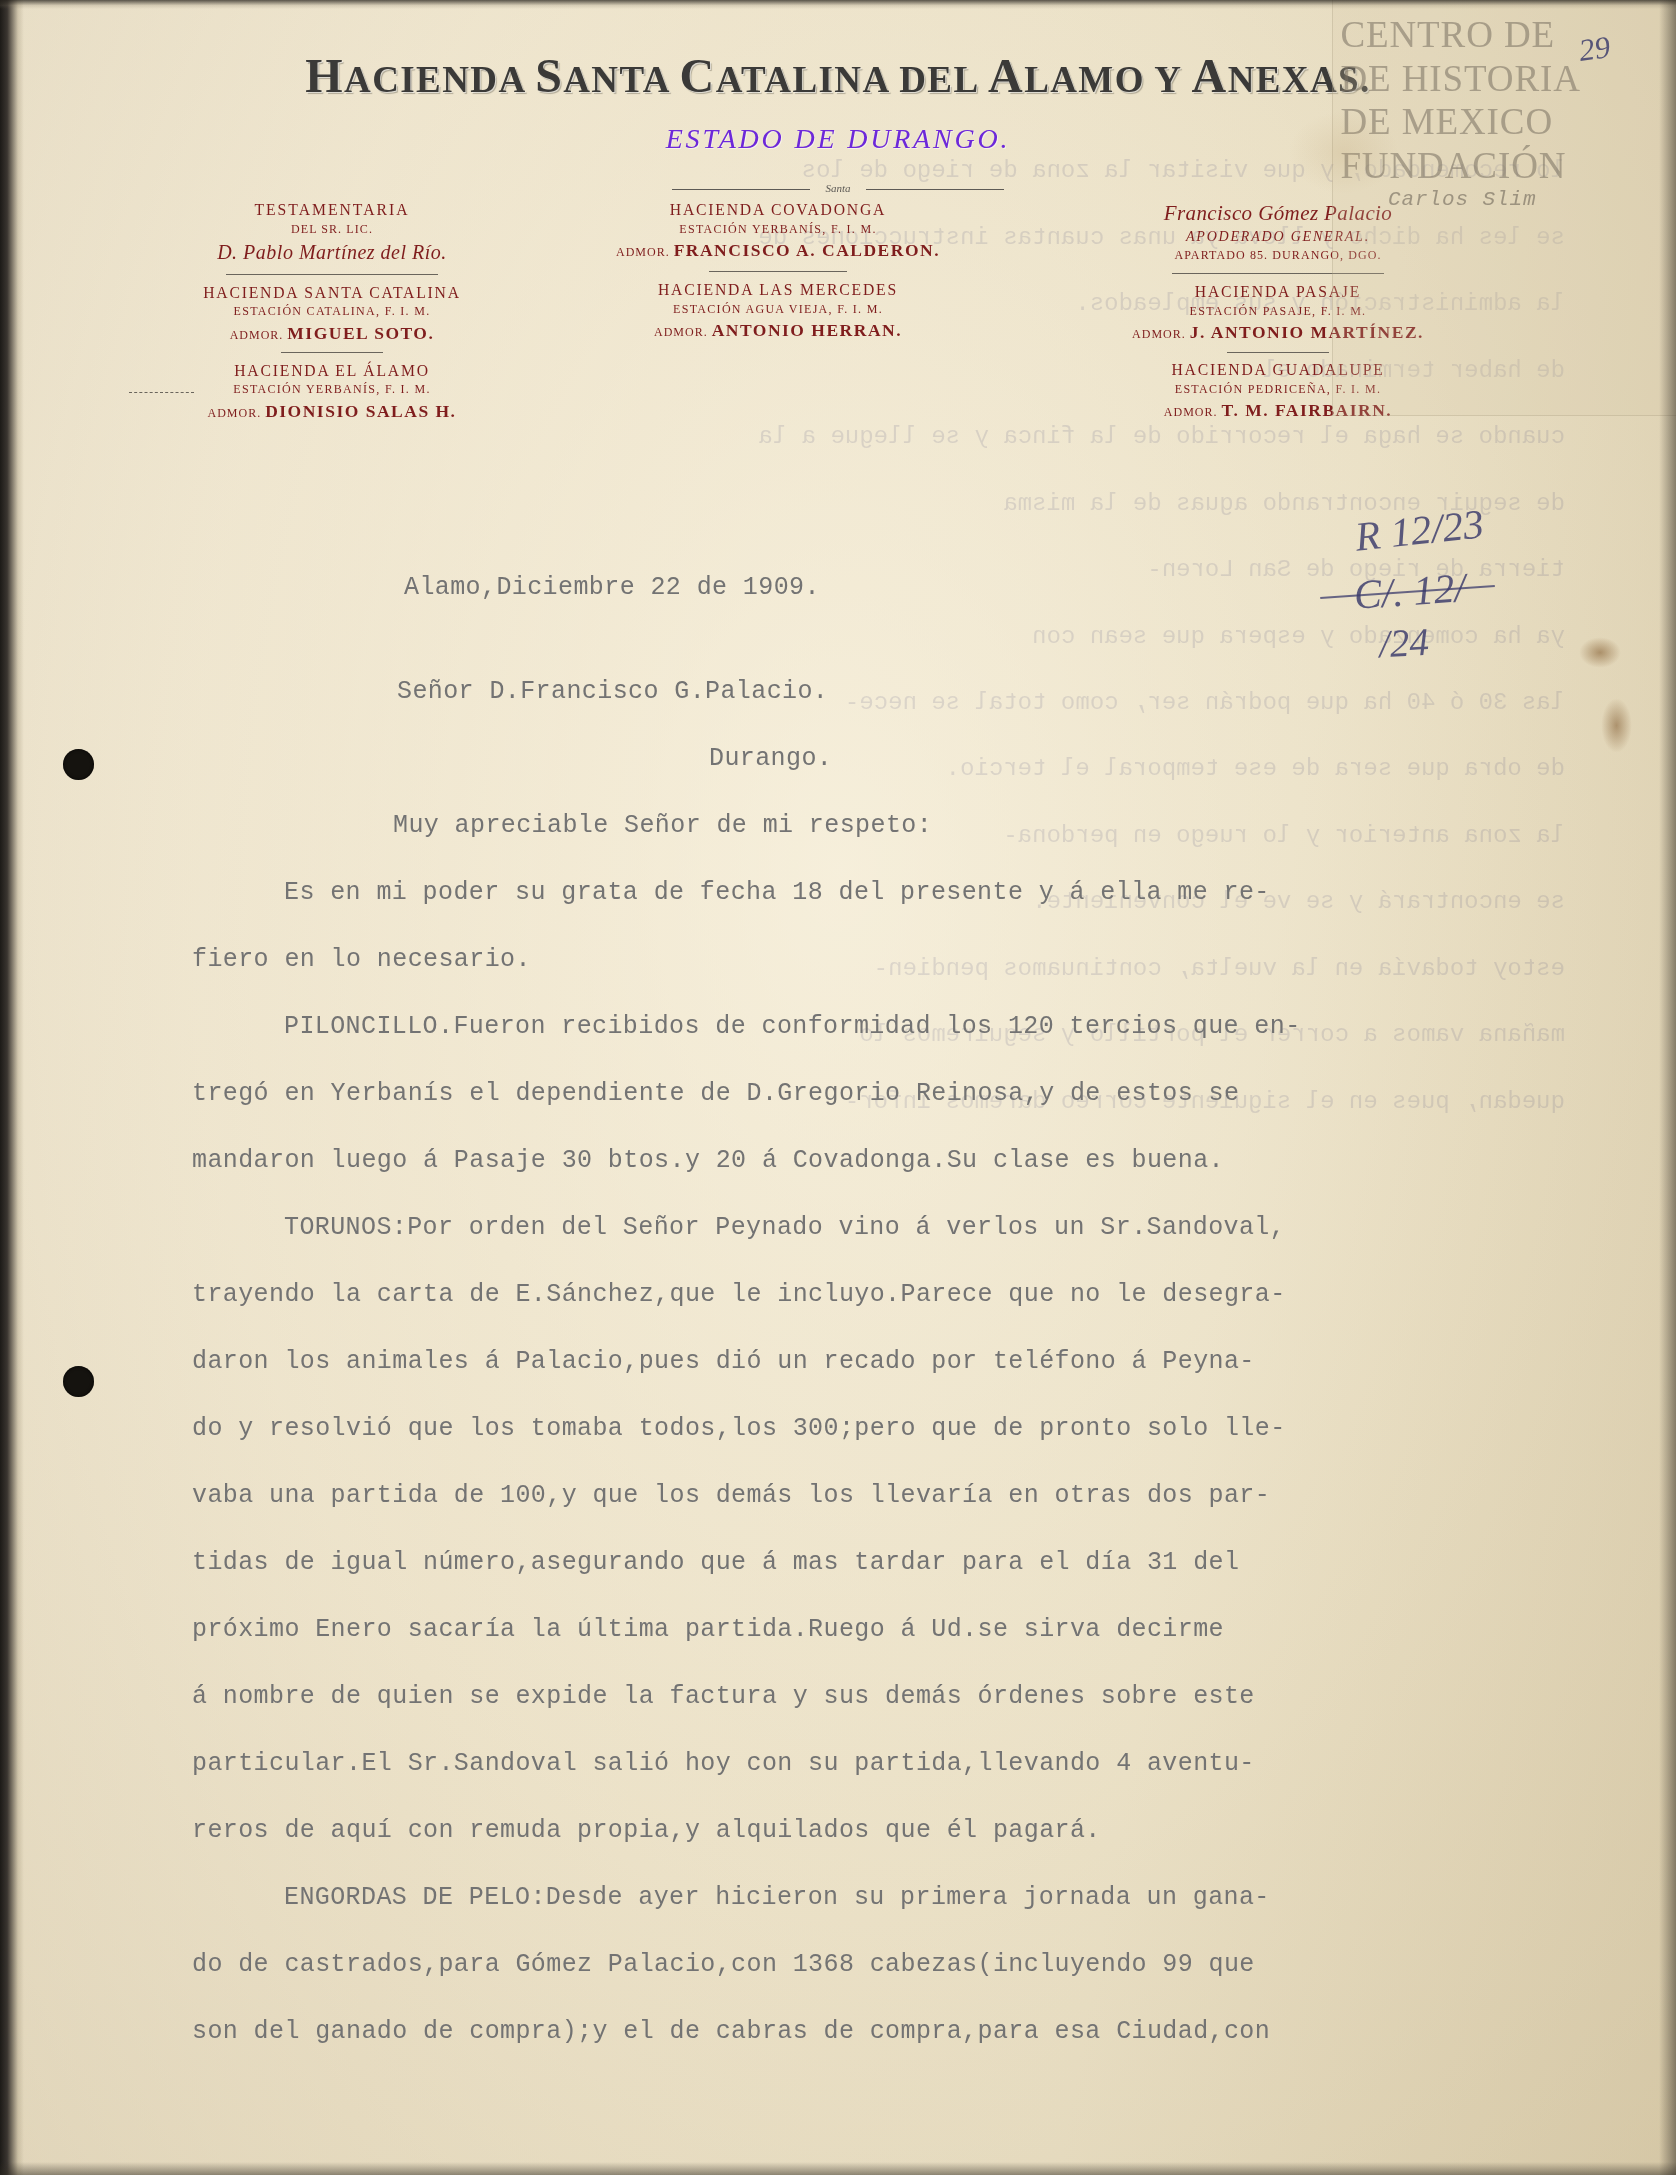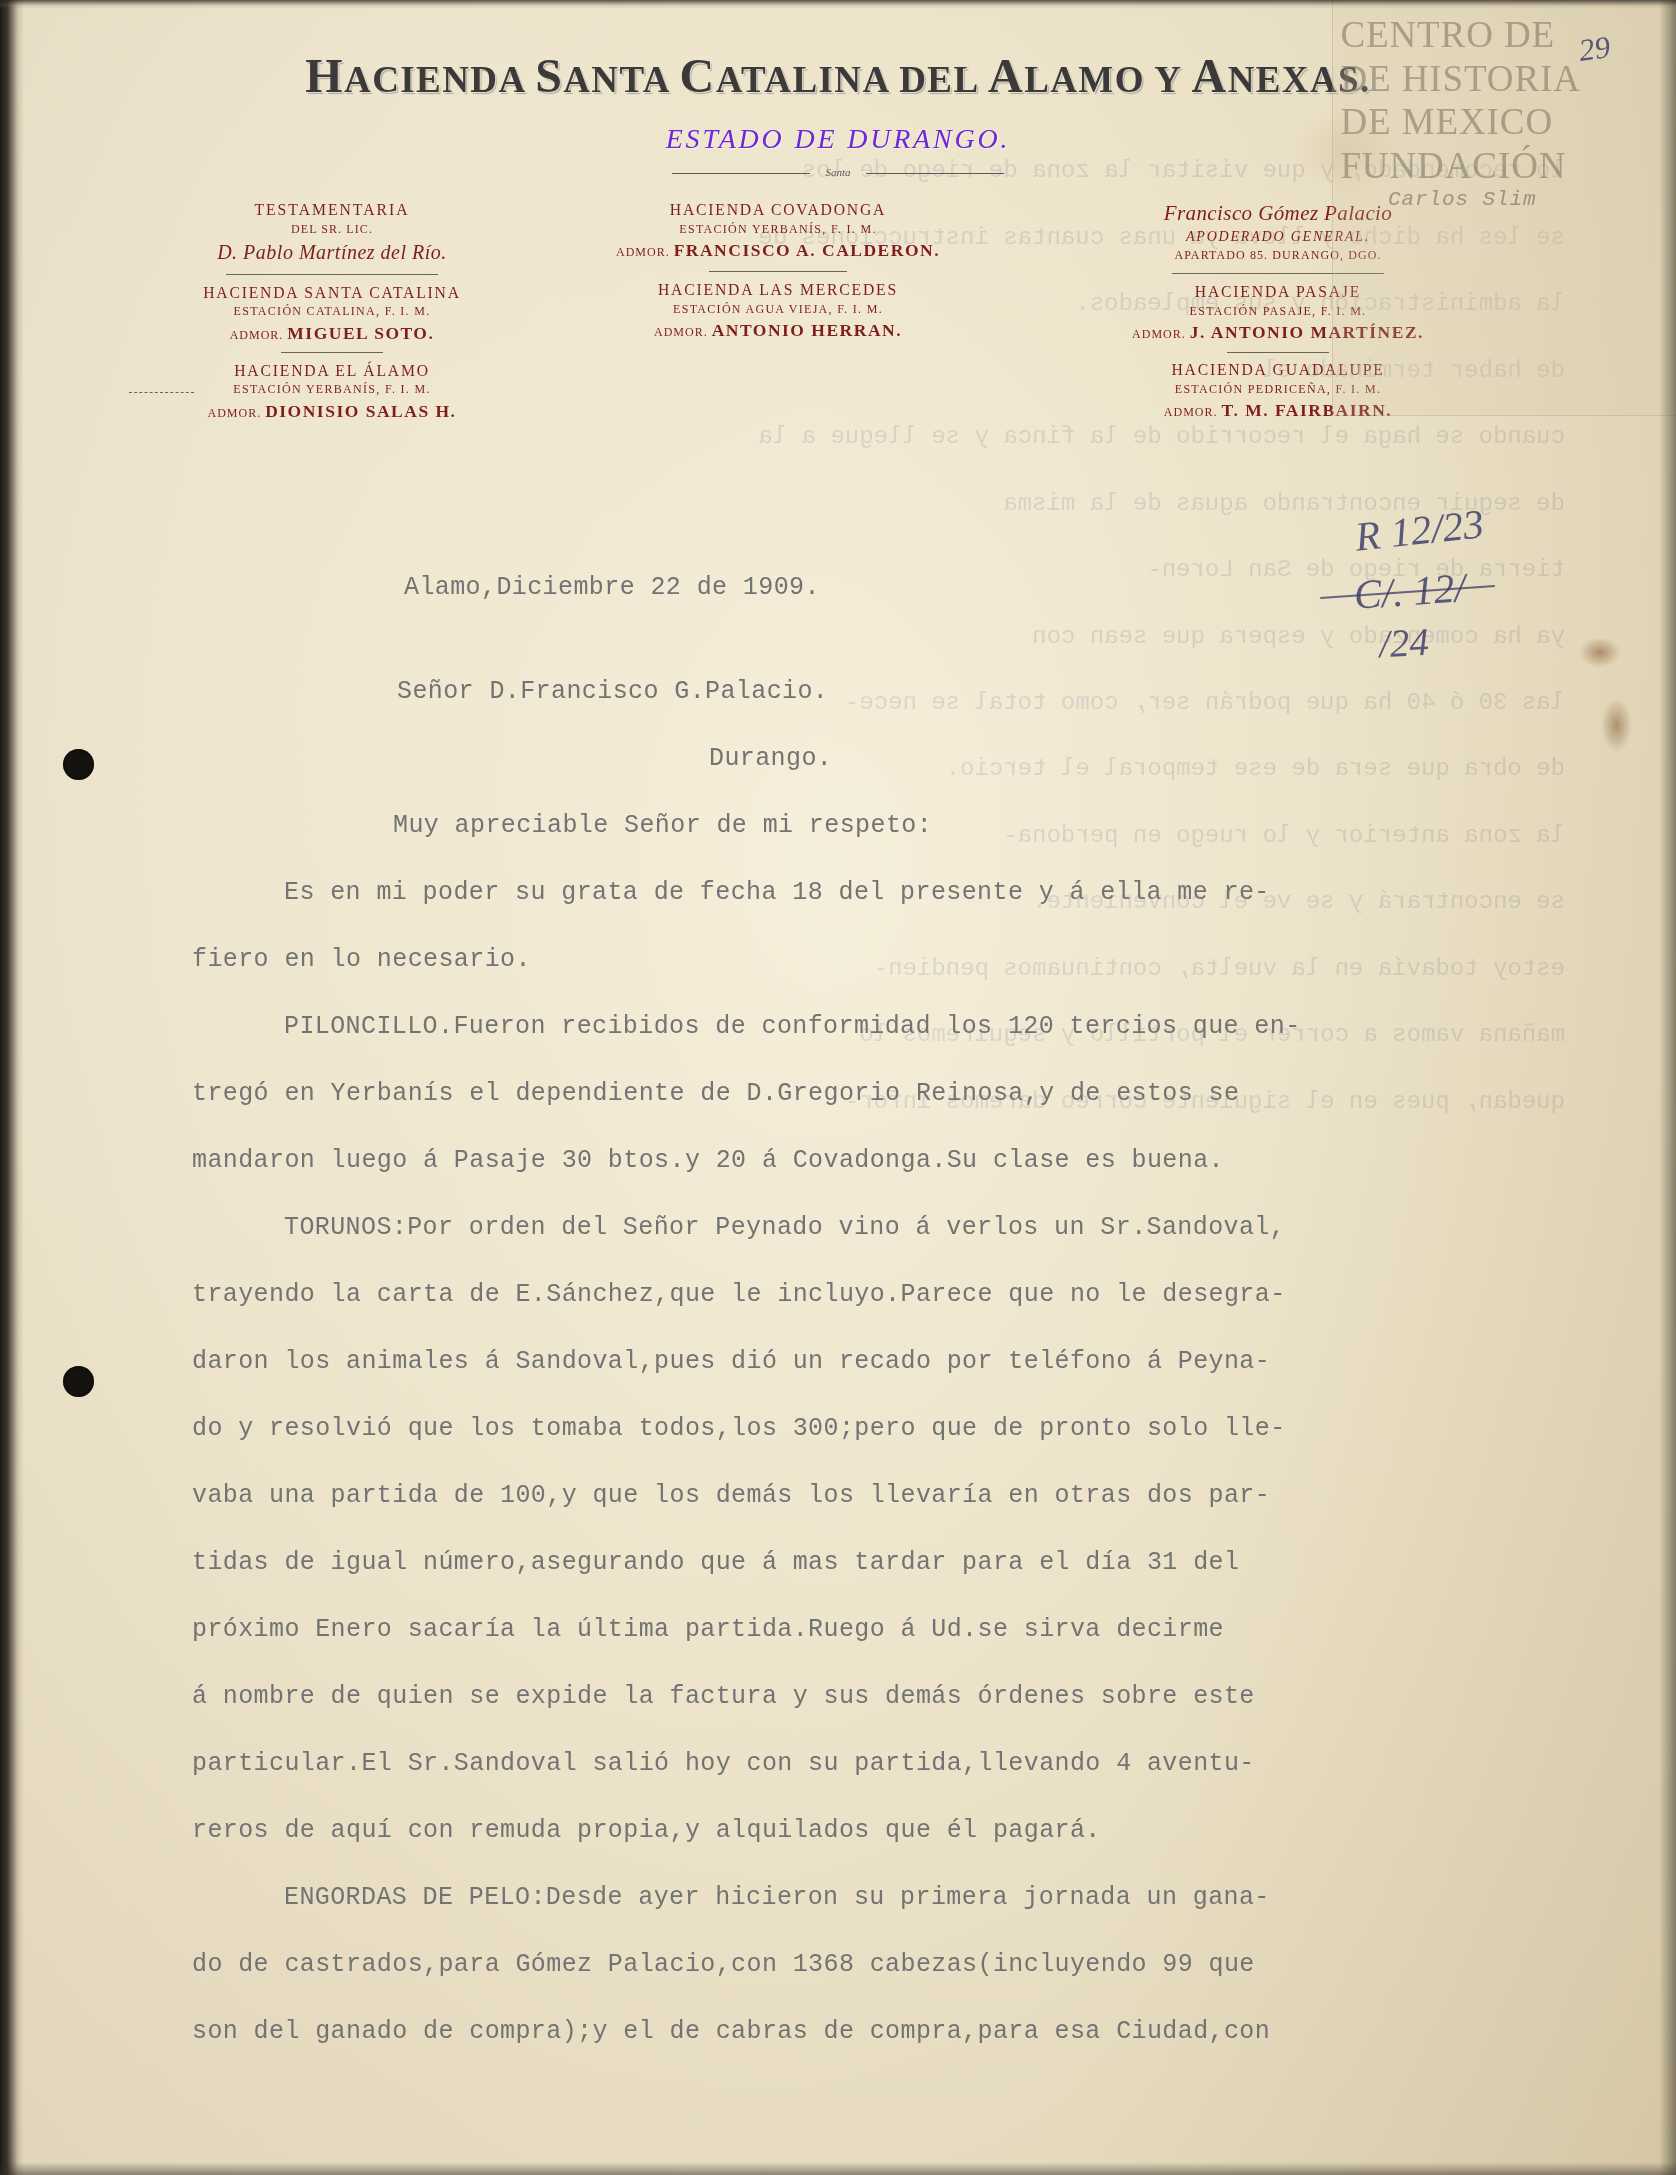--- a/index.html
+++ b/index.html
@@ -70,21 +70,21 @@
   }
   .lh-sub {
     margin-top: 20px;
     font-style: italic;
     font-size: 28px;
     letter-spacing: 2.8px;
     color: #6d28d9;
     text-shadow: 0.9px 0.9px 0 rgba(255,255,255,0.5);
   }
   .lh-rule {
-    margin: 13px auto 0 auto;
+    margin: 29px auto 0 auto;
     width: 332px;
     height: 11px;
     position: relative;
   }
   .lh-rule:before, .lh-rule:after {
     content: "";
     position: absolute;
     top: 4.6px;
     height: 1.8px;
     background: #5d5a55;
@@ -444,21 +444,21 @@
     <div class="tl indent-city">Durango.</div>
     <div class="tl indent-greet">Muy apreciable Señor de mi respeto:</div>
 
     <div class="tl indent1">Es en mi poder su grata de fecha 18 del presente y á ella me re-</div>
     <div class="tl">fiero en lo necesario.</div>
     <div class="tl indent1">PILONCILLO.Fueron recibidos de conformidad los 120 tercios que en-</div>
     <div class="tl">tregó en Yerbanís el dependiente de D.Gregorio Reinosa,y de estos se</div>
     <div class="tl">mandaron luego á Pasaje 30 btos.y 20 á Covadonga.Su clase es buena.</div>
     <div class="tl indent1">TORUNOS:Por orden del Señor Peynado vino á verlos un Sr.Sandoval,</div>
     <div class="tl">trayendo la carta de E.Sánchez,que le incluyo.Parece que no le desegra-</div>
-    <div class="tl">daron los animales á Sandoval,pues dió un recado por teléfono á Peyna-</div>
+    <div class="tl">daron los animales á Palacio,pues dió un recado por teléfono á Peyna-</div>
     <div class="tl">do y resolvió que los tomaba todos,los 300;pero que de pronto solo lle-</div>
     <div class="tl">vaba una partida de 100,y que los demás los llevaría en otras dos par-</div>
     <div class="tl">tidas de igual número,asegurando que á mas tardar para el día 31 del</div>
     <div class="tl">próximo Enero sacaría la última partida.Ruego á Ud.se sirva decirme</div>
     <div class="tl">á nombre de quien se expide la factura y sus demás órdenes sobre este</div>
     <div class="tl">particular.El Sr.Sandoval salió hoy con su partida,llevando 4 aventu-</div>
     <div class="tl">reros de aquí con remuda propia,y alquilados que él pagará.</div>
     <div class="tl indent1">ENGORDAS DE PELO:Desde ayer hicieron su primera jornada un gana-</div>
     <div class="tl">do de castrados,para Gómez Palacio,con 1368 cabezas(incluyendo 99 que</div>
     <div class="tl">son del ganado de compra);y el de cabras de compra,para esa Ciudad,con</div>

